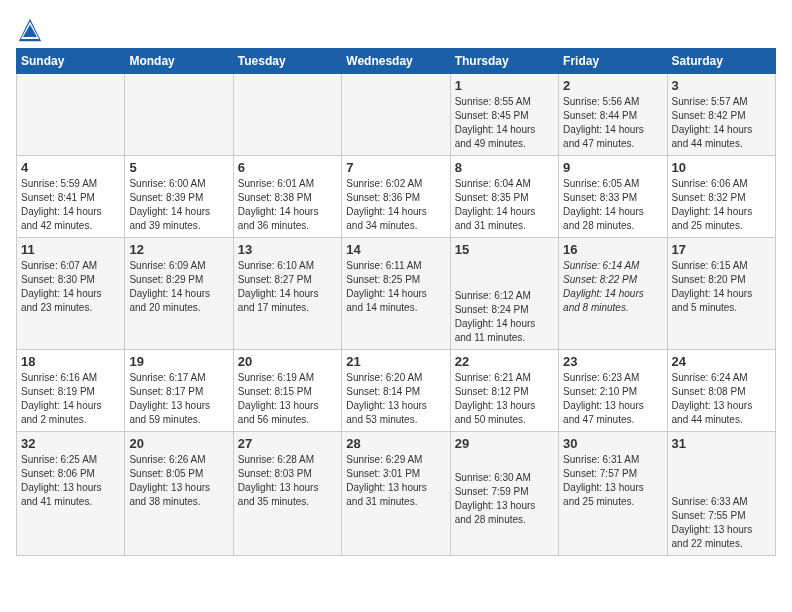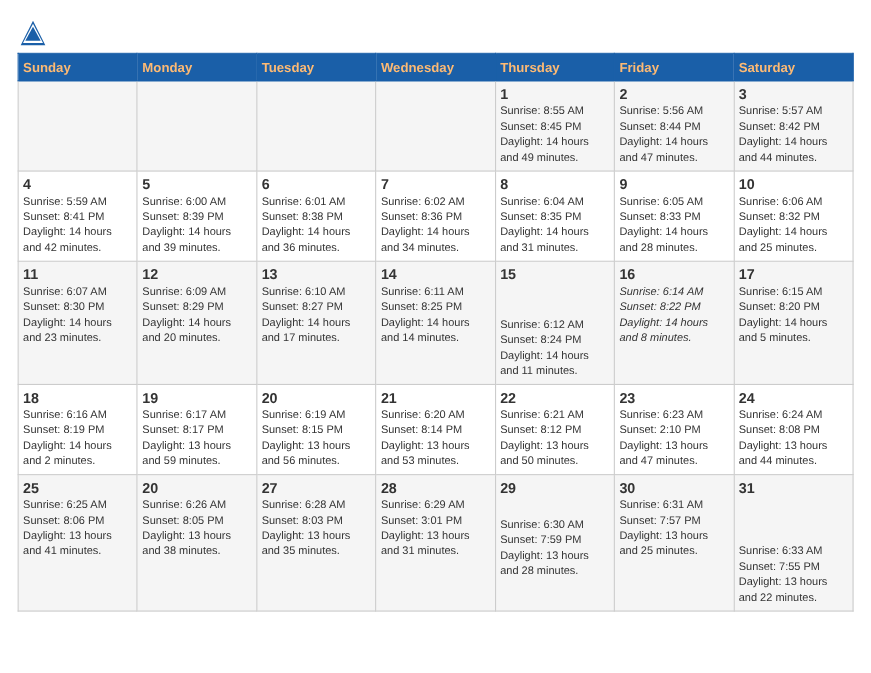--- a/index.html
+++ b/index.html
@@ -42,21 +42,21 @@
       font-size: 15px;
       color: #555;
     }
     table {
       width: 100%;
       border-collapse: collapse;
       table-layout: fixed;
     }
     thead tr th {
       background-color: #1a5fa8;
-      color: #fdba74;
+      color: #ffffff;
       font-size: 12px;
       font-weight: bold;
       padding: 5px 4px;
       text-align: left;
       border: 1px solid #1a5fa8;
     }
     tbody tr td {
       border: 1px solid #ccc;
       vertical-align: top;
       padding: 4px 4px;
@@ -290,21 +290,21 @@
           <td>
             <span class="day-number">24</span>
             <div class="day-info" style="white-space: pre-line;">Sunrise: 6:24 AM
 Sunset: 8:08 PM
 Daylight: 13 hours
 and 44 minutes.</div>
           </td>
         </tr>
         <tr>
           <td>
-            <span class="day-number">25</span>
+            <span class="day-number">32</span>
             <div class="day-info" style="white-space: pre-line;">Sunrise: 6:25 AM
 Sunset: 8:06 PM
 Daylight: 13 hours
 and 41 minutes.</div>
           </td>
           <td>
             <span class="day-number">20</span>
             <div class="day-info" style="white-space: pre-line;">Sunrise: 6:26 AM
 Sunset: 8:05 PM
 Daylight: 13 hours

